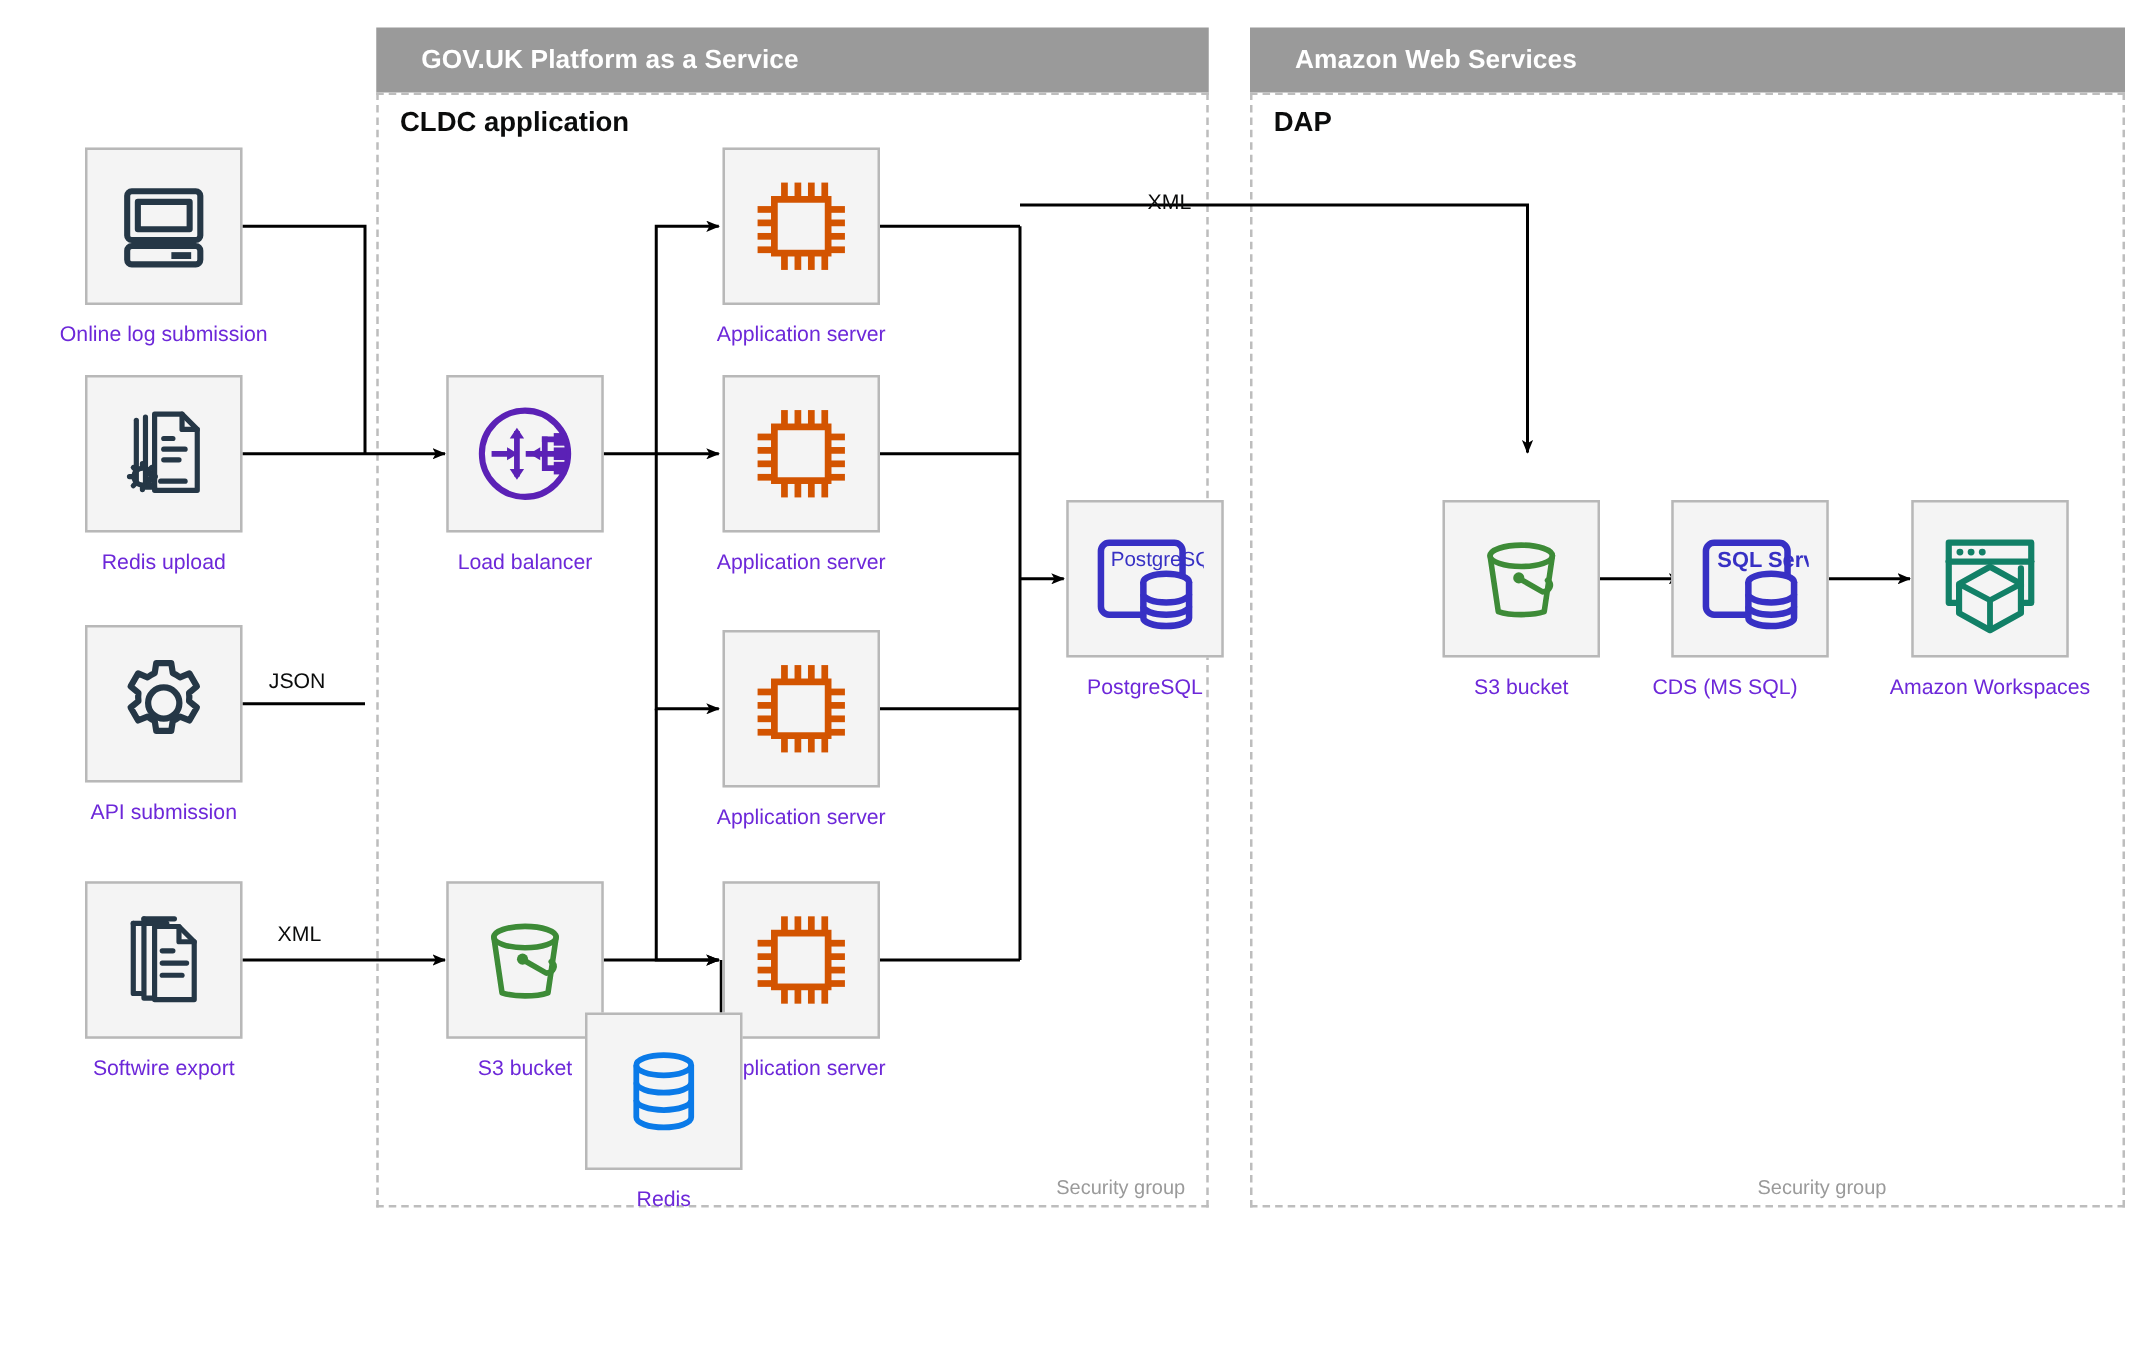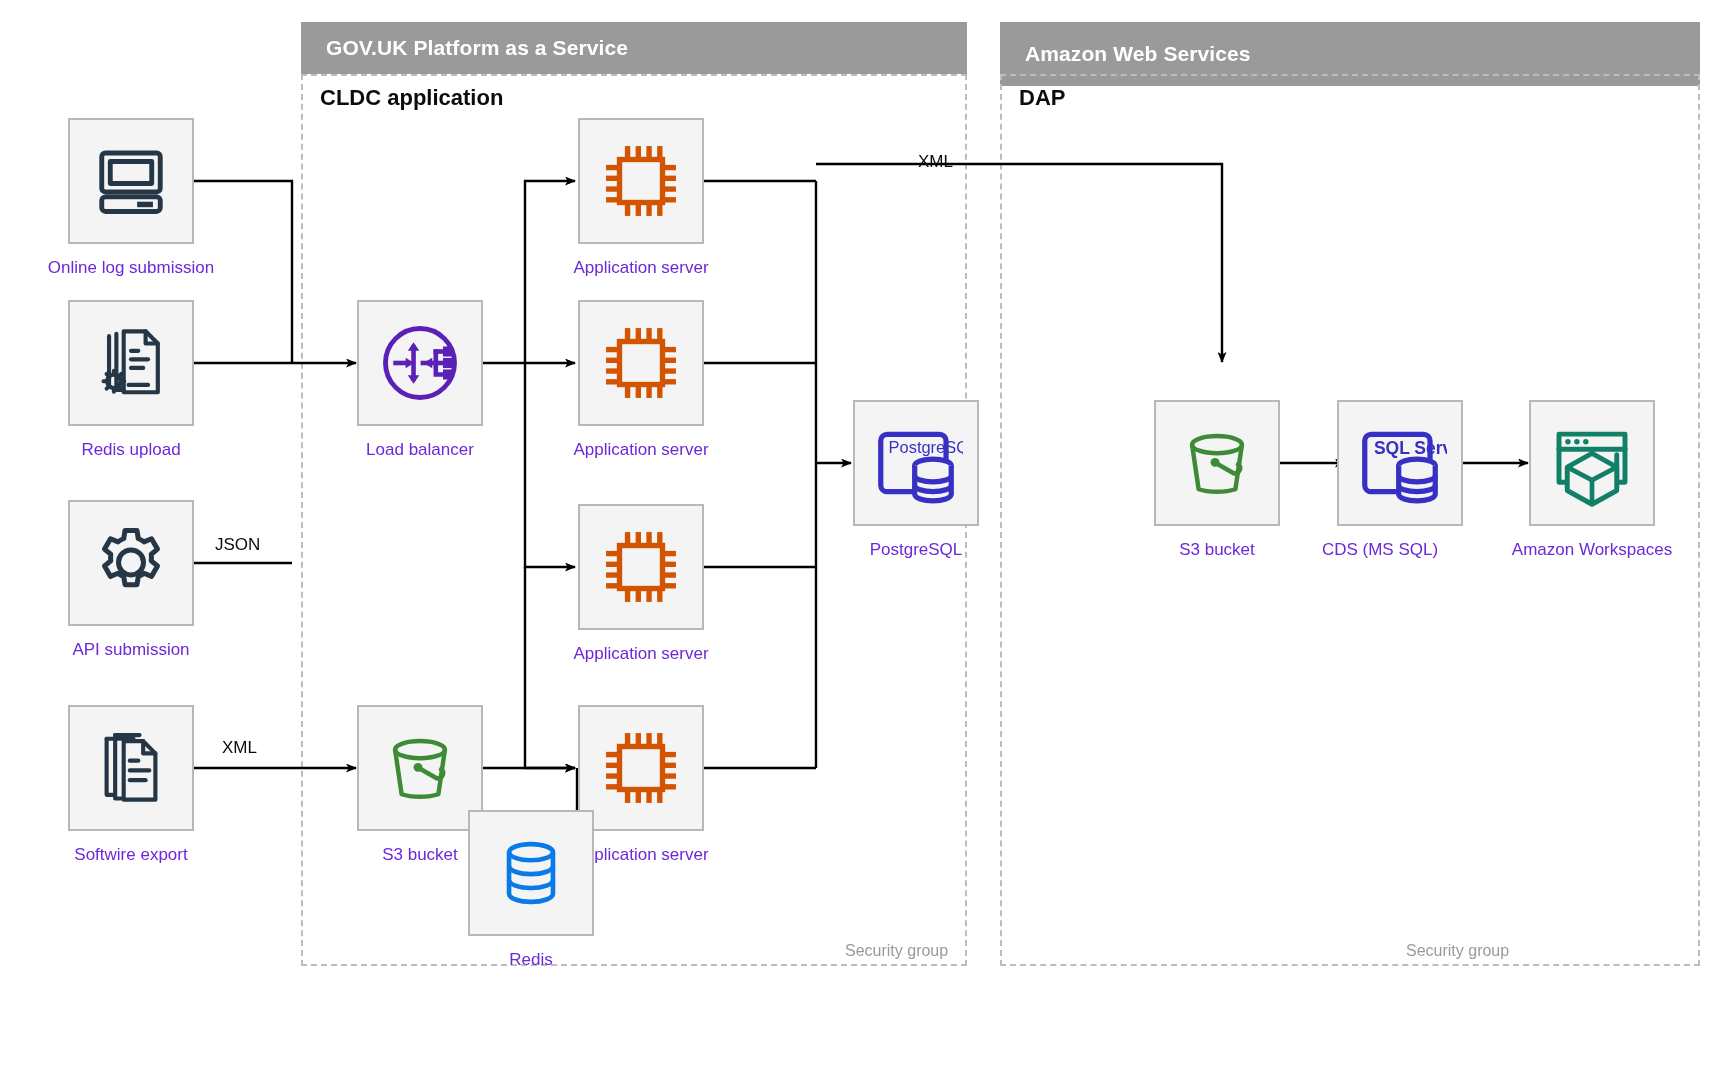--- a/index.html
+++ b/index.html
@@ -5,21 +5,21 @@
   html,body{margin:0;padding:0;background:#ffffff;}
   body{width:1712px;height:1082px;position:relative;
        font-family:"Liberation Sans","DejaVu Sans",sans-serif;
        color:#0b0c0c;overflow:hidden;}
   .canvas{position:absolute;inset:0;}
   svg.wires{position:absolute;left:0;top:0;width:1712px;height:1082px;pointer-events:none;}
 
   
   .banner{position:absolute;background:#9a9a9a;color:#ffffff;
           font-weight:bold;font-size:21px;display:flex;align-items:center;
-          padding-left:25px;box-sizing:border-box;letter-spacing:.1px;}
+          padding-left:36px;box-sizing:border-box;letter-spacing:.1px;}
 
   
   .dashed{position:absolute;border:2px dashed #bdbdbd;box-sizing:border-box;background:transparent;}
   .inner-title{position:absolute;font-weight:bold;font-size:22px;color:#0b0c0c;}
   .sec-label{position:absolute;font-size:16px;color:#9a9a9a;}
 
   
   .node{position:absolute;}
   .tile{position:absolute;background:#f4f4f4;border:2px solid #b8b8b8;
         box-sizing:border-box;display:flex;align-items:center;justify-content:center;}
@@ -29,21 +29,21 @@
 </style>
 </head>
 <body>
 
 <div class="canvas">
 
   <div class="banner" style="left:301px;top:22px;width:666px;height:52px;">
     <span>GOV.UK Platform as a Service</span>
   </div>
 
-  <div class="banner" style="left:1000px;top:22px;width:700px;height:64px;">
+  <div class="banner" style="left:1000px;top:22px;width:700px;height:52px;">
     <span>Amazon Web Services</span>
   </div>
 
   <div class="dashed" style="left:301px;top:74px;width:666px;height:892px;"></div>
   <div class="inner-title" style="left:320px;top:85px;">CLDC application</div>
   <div class="sec-label" style="left:845px;top:942px;">Security group</div>
 
   <div class="dashed" style="left:1000px;top:74px;width:700px;height:892px;"></div>
   <div class="inner-title" style="left:1019px;top:85px;">DAP</div>
   <div class="sec-label" style="left:1406px;top:942px;">Security group</div>

